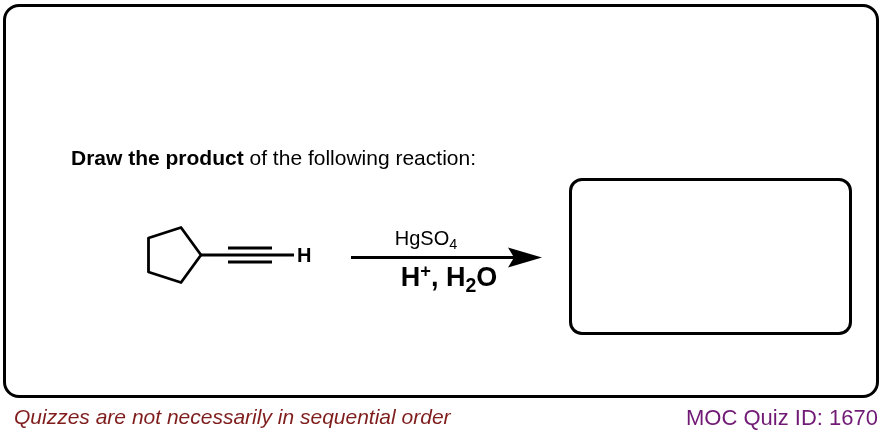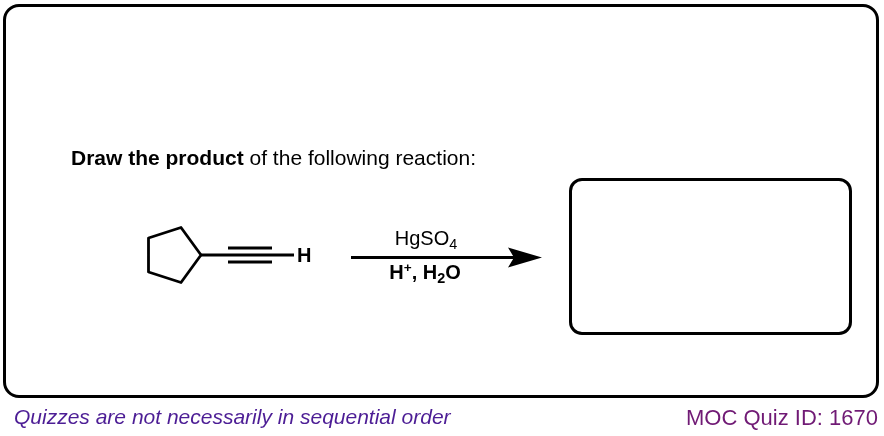--- a/index.html
+++ b/index.html
@@ -46,23 +46,23 @@
   .reagent-above {
     position: absolute;
     left: 426px; top: 227px;
     transform: translateX(-50%);
     font-size: 20px;
     font-weight: normal;
     white-space: nowrap;
   }
   .reagent-below {
     position: absolute;
-    left: 425px; top: 260px;
+    left: 449px; top: 260px;
     transform: translateX(-50%);
-    font-size: 20px;
+    font-size: 27px;
     font-weight: bold;
     white-space: nowrap;
   }
   .reagent-above sub, .reagent-below sub {
     font-size: 0.72em;
     vertical-align: -0.28em;
   }
   .reagent-below sup {
     font-size: 0.68em;
     vertical-align: 0.5em;
@@ -73,21 +73,21 @@
     width: 283px; height: 157px;
     border: 3px solid #000000;
     border-radius: 13px;
     background: #ffffff;
   }
   .footer-note {
     position: absolute;
     left: 14px; top: 405px;
     font-size: 21px;
     font-style: italic;
-    color: #4c1d95;
+    color: #7f1d1d;
     white-space: nowrap;
   }
   .footer-id {
     position: absolute;
     right: 6px; top: 405px;
     font-size: 22px;
     color: #701a75;
     white-space: nowrap;
   }
 </style>

